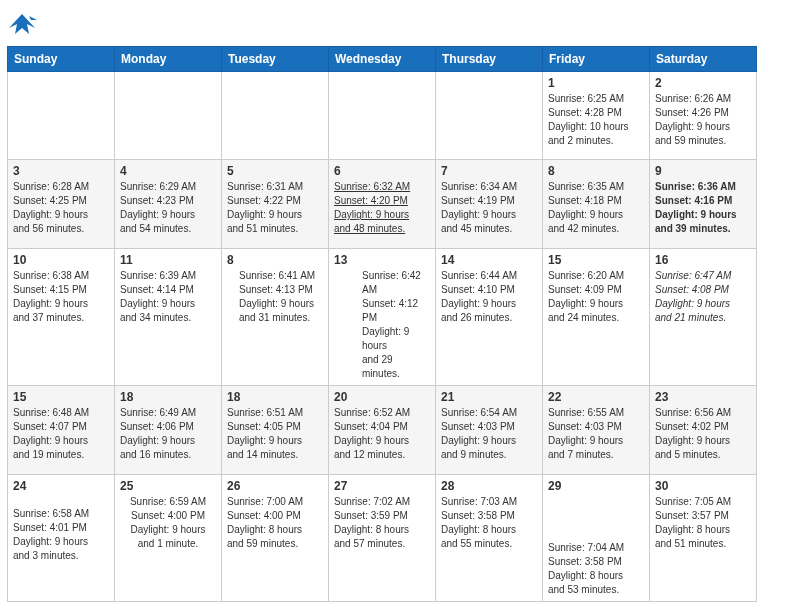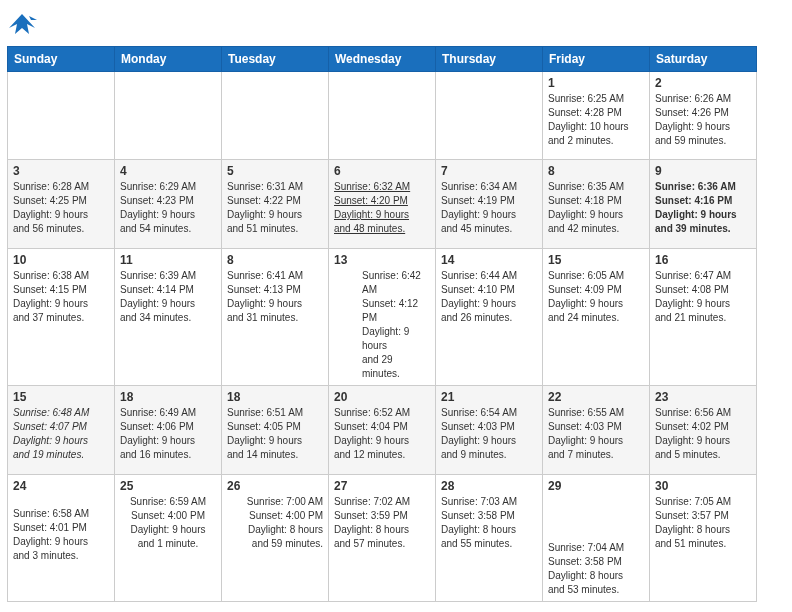--- a/index.html
+++ b/index.html
@@ -217,58 +217,58 @@
           </td>
           <td>
             <span class="day-num">11</span>
             <div class="day-info" style="white-space: pre-line;">Sunrise: 6:39 AM
 Sunset: 4:14 PM
 Daylight: 9 hours
 and 34 minutes.</div>
           </td>
           <td>
             <span class="day-num">8</span>
-            <div class="day-info" style="white-space: pre-line;">Sunrise: 6:41 AM
+            <div class="day-info" style="white-space: pre-line; margin-left: 12px;">Sunrise: 6:41 AM
 Sunset: 4:13 PM
 Daylight: 9 hours
 and 31 minutes.</div>
           </td>
           <td>
             <span class="day-num">13</span>
             <div class="day-info" style="white-space: pre-line; margin-left: 28px;">Sunrise: 6:42 AM
 Sunset: 4:12 PM
 Daylight: 9 hours
 and 29 minutes.</div>
           </td>
           <td>
             <span class="day-num">14</span>
             <div class="day-info" style="white-space: pre-line;">Sunrise: 6:44 AM
 Sunset: 4:10 PM
 Daylight: 9 hours
 and 26 minutes.</div>
           </td>
           <td>
             <span class="day-num">15</span>
-            <div class="day-info" style="white-space: pre-line;">Sunrise: 6:05 AM
+            <div class="day-info" style="white-space: pre-line;">Sunrise: 6:20 AM
 Sunset: 4:09 PM
 Daylight: 9 hours
 and 24 minutes.</div>
           </td>
           <td>
             <span class="day-num">16</span>
-            <div class="day-info" style="white-space: pre-line;">Sunrise: 6:47 AM
+            <div class="day-info" style="white-space: pre-line; font-style: italic;">Sunrise: 6:47 AM
 Sunset: 4:08 PM
 Daylight: 9 hours
 and 21 minutes.</div>
           </td>
         </tr>
         <tr>
           <td>
             <span class="day-num">15</span>
-            <div class="day-info" style="white-space: pre-line; font-style: italic;">Sunrise: 6:48 AM
+            <div class="day-info" style="white-space: pre-line;">Sunrise: 6:48 AM
 Sunset: 4:07 PM
 Daylight: 9 hours
 and 19 minutes.</div>
           </td>
           <td>
             <span class="day-num">18</span>
             <div class="day-info" style="white-space: pre-line;">Sunrise: 6:49 AM
 Sunset: 4:06 PM
 Daylight: 9 hours
 and 16 minutes.</div>
@@ -319,21 +319,21 @@
           </td>
           <td>
             <span class="day-num">25</span>
             <div class="day-info" style="white-space: pre-line; text-align: center;">Sunrise: 6:59 AM
 Sunset: 4:00 PM
 Daylight: 9 hours
 and 1 minute.</div>
           </td>
           <td>
             <span class="day-num">26</span>
-            <div class="day-info" style="white-space: pre-line; text-align: right;">Sunrise: 7:00 AM
+            <div class="day-info" style="white-space: pre-line;">Sunrise: 7:00 AM
 Sunset: 4:00 PM
 Daylight: 8 hours
 and 59 minutes.</div>
           </td>
           <td>
             <span class="day-num">27</span>
             <div class="day-info" style="white-space: pre-line;">Sunrise: 7:02 AM
 Sunset: 3:59 PM
 Daylight: 8 hours
 and 57 minutes.</div>

